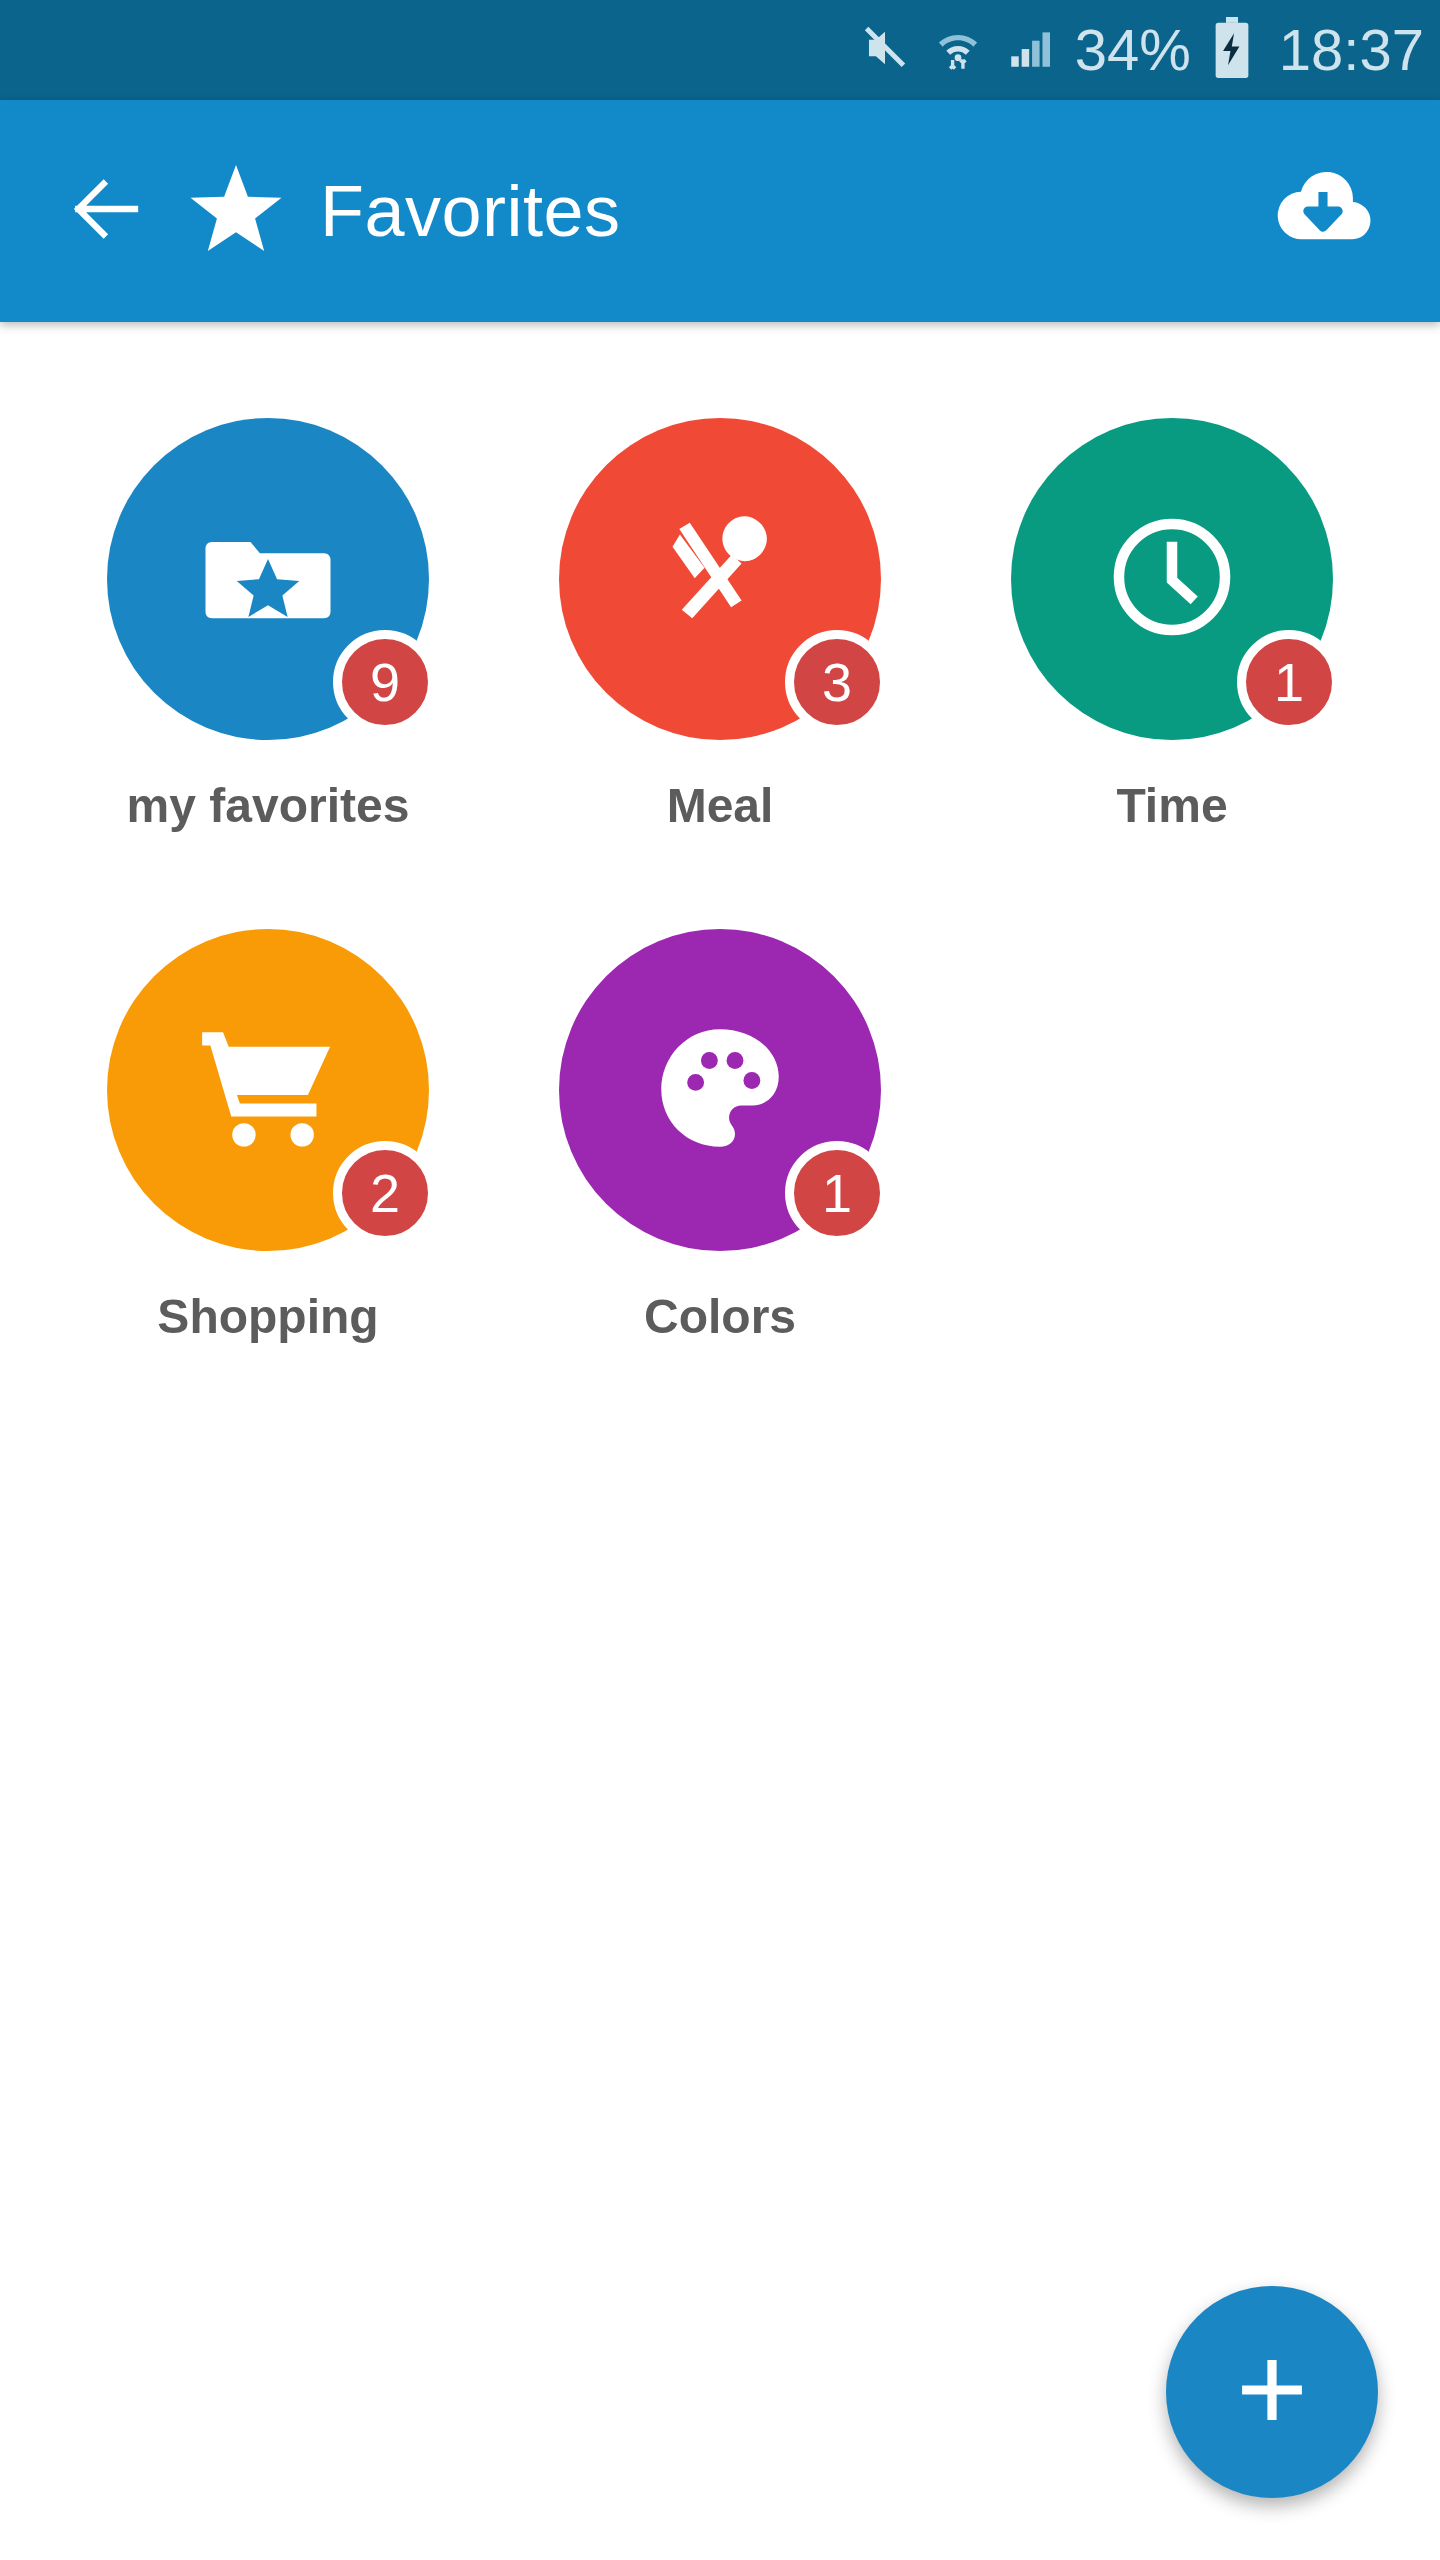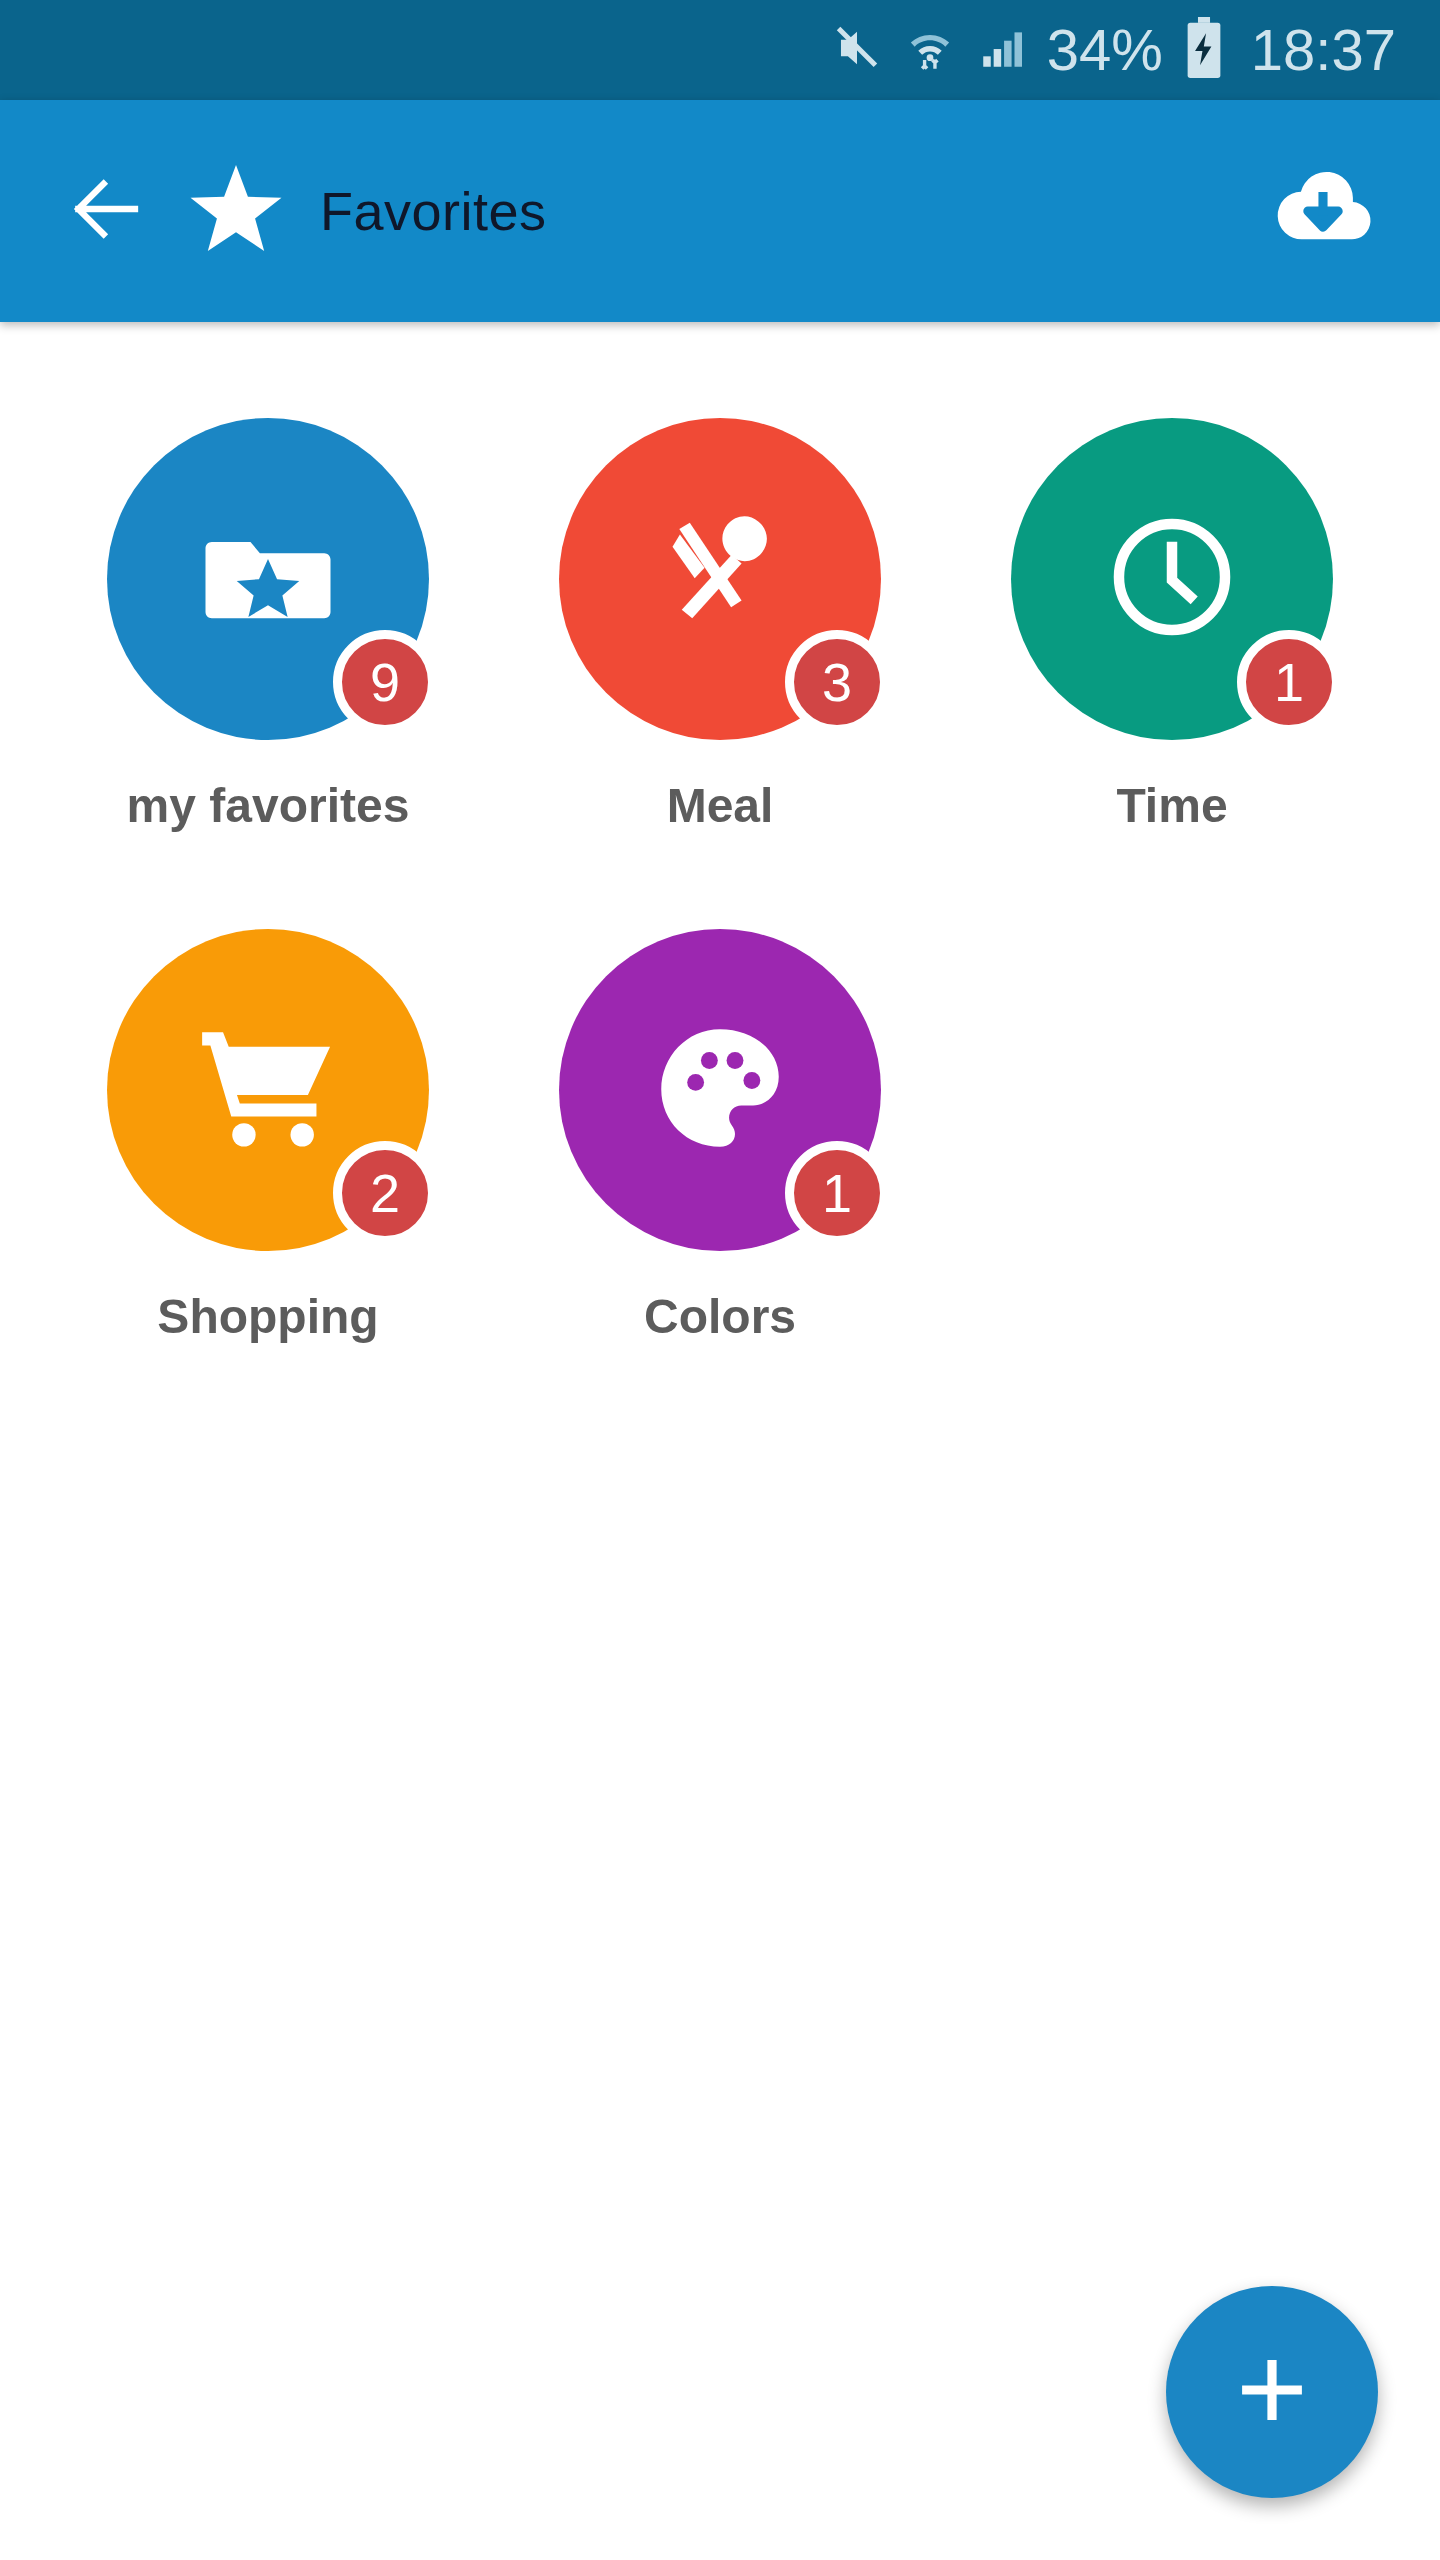--- a/index.html
+++ b/index.html
@@ -9,21 +9,21 @@
     font-family:"Liberation Sans", sans-serif;
     overflow:hidden;
   }
 
   
   .statusbar{
     position:absolute; top:0; left:0;
     width:1440px; height:100px;
     background:#0A648C;
     display:flex; align-items:center; justify-content:flex-end;
-    padding-right:44px;
+    padding-right:16px;
   }
   .sb-group{ display:flex; align-items:center; gap:20px; }
   .sb-icon{ display:block; }
   .sb-text{
     color:#CFE3EC; font-size:58px; font-weight:400;
     letter-spacing:0px; line-height:1;
     font-family:"Liberation Sans", sans-serif;
   }
   .sb-battery{ position:relative; display:block; }
   .sb-clock{ margin-left:6px; }
@@ -42,21 +42,21 @@
     width:86px; height:86px;
     display:flex; align-items:center; justify-content:center;
     flex:0 0 auto; cursor:pointer;
   }
   .title-star{
     width:108px; height:108px; margin-left:34px;
     display:flex; align-items:center; justify-content:center;
     flex:0 0 auto;
   }
   .appbar-title{
-    color:#0f172a; font-size:54px; font-weight:400;
+    color:#ffffff; font-size:72px; font-weight:400;
     margin-left:30px; white-space:nowrap;
     letter-spacing:0.5px;
   }
   .appbar-spacer{ flex:1 1 auto; }
   .download-btn{
     width:110px; height:110px; margin-right:22px;
     display:flex; align-items:center; justify-content:center;
     flex:0 0 auto; cursor:pointer;
   }
 

